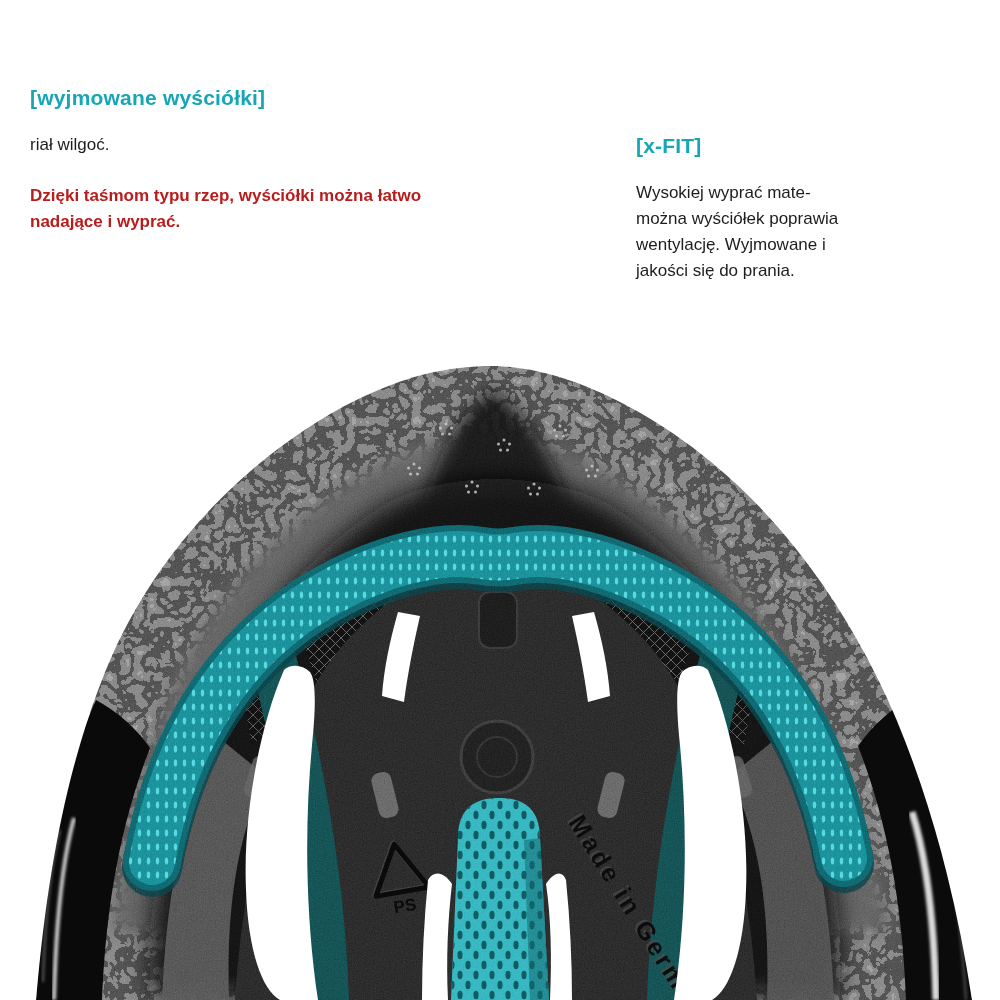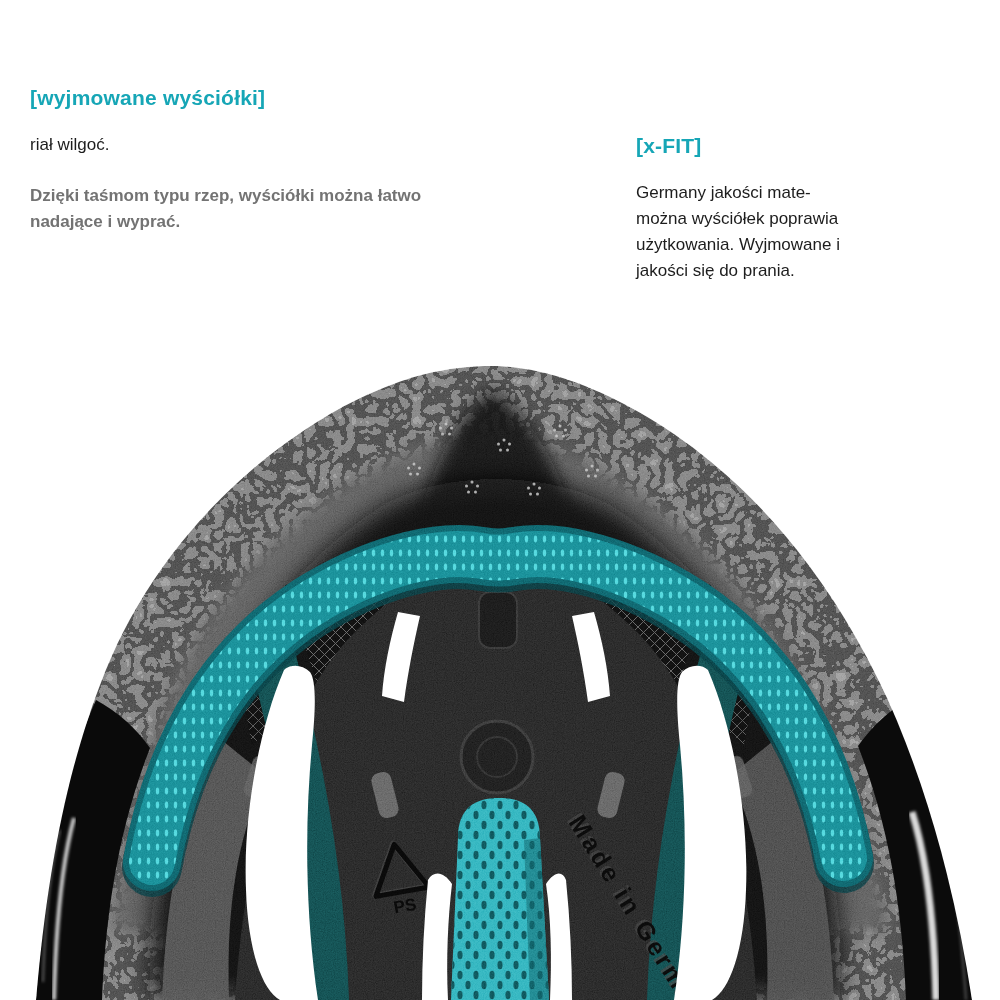--- a/index.html
+++ b/index.html
@@ -5,21 +5,21 @@
   html,body{margin:0;padding:0;}
   body{width:1000px;height:1000px;background:#ffffff;overflow:hidden;
        font-family:"Liberation Sans", sans-serif;position:relative;}
   .col{position:absolute;}
   .col-left{left:30px;top:86px;width:480px;}
   .col-right{left:636px;top:86px;width:260px;margin-top:48px;}
   h2.bracket-heading{margin:0;font-size:21px;font-weight:700;color:#16a6b6;
        letter-spacing:.2px;line-height:24px;}
   .body-par{margin-top:22px;}
   .body-par .ln{display:block;font-size:17px;line-height:26px;color:#1d1d1d;}
-  .body-par.bold .ln{font-weight:700;color:#737373;}
+  .body-par.bold .ln{font-weight:700;color:#b91c1c;}
   .body-par.bold{margin-top:25px;}
   #helmet-wrap{position:absolute;left:0;top:0;width:1000px;height:1000px;}
   svg{display:block;}
 </style>
 </head>
 <body>
 
 <div class="col col-left">
   <h2 class="bracket-heading">[wyjmowane wyściółki]</h2>
   <div class="body-par">
@@ -27,23 +27,23 @@
   </div>
   <div class="body-par bold">
     <span class="ln">Dzięki taśmom typu rzep, wyściółki można łatwo</span>
     <span class="ln">nadające i wyprać.</span>
   </div>
 </div>
 
 <div class="col col-right">
   <h2 class="bracket-heading">[x-FIT]</h2>
   <div class="body-par">
-    <span class="ln">Germany jakości mate-</span>
+    <span class="ln">Wysokiej wyprać mate-</span>
     <span class="ln">można wyściółek poprawia</span>
-    <span class="ln">użytkowania. Wyjmowane i</span>
+    <span class="ln">wentylację. Wyjmowane i</span>
     <span class="ln">jakości się do prania.</span>
   </div>
 </div>
 
 <div id="helmet-wrap">
 <svg width="1000" height="1000" viewBox="0 0 1000 1000" xmlns="http://www.w3.org/2000/svg">
   <defs>
     <clipPath id="clipH">
       <path d="M36,1000 C48,860 70,760 105,672 C150,560 235,470 330,414 C400,374 450,366 492,366 C540,366 600,386 665,428 C760,490 835,585 888,700 C928,790 955,890 972,1000 Z"></path>
     </clipPath>

